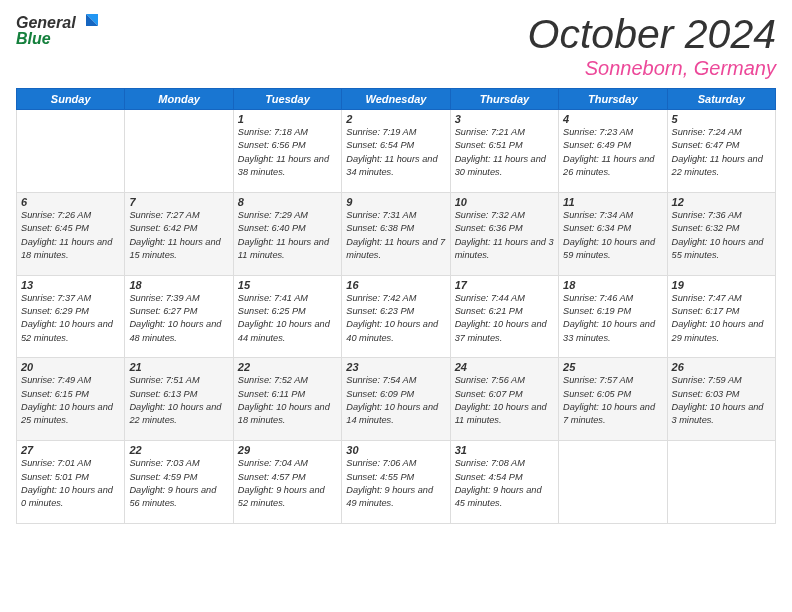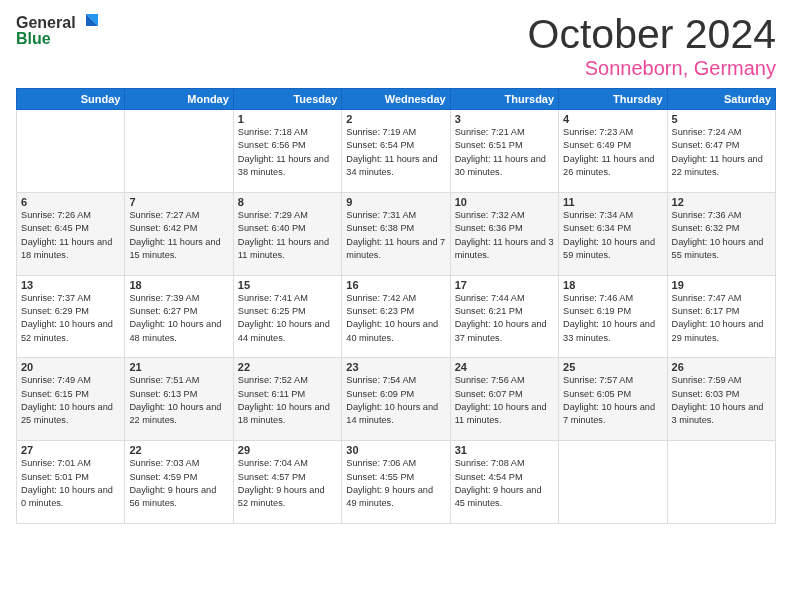--- a/index.html
+++ b/index.html
@@ -10,20 +10,21 @@
       height: 612px;
       overflow: hidden;
     }
     .page {
       width: 792px;
       height: 532px;
       background: #fff;
       padding: 12px 16px 8px 16px;
       display: flex;
       flex-direction: column;
+      font-style: italic;
     }
     .header {
       display: flex;
       justify-content: space-between;
       align-items: flex-start;
       margin-bottom: 8px;
     }
     .logo {
       display: flex;
       align-items: center;
@@ -58,21 +59,21 @@
       border-collapse: collapse;
       width: 100%;
       table-layout: fixed;
     }
     .calendar th {
       background: #1976D2;
       color: #fff;
       font-size: 11px;
       font-weight: bold;
       padding: 4px 4px;
-      text-align: right;
+      text-align: center;
       border: 1px solid #1565C0;
     }
     .calendar td {
       vertical-align: top;
       border: 1px solid #ddd;
       padding: 3px 4px;
       font-size: 9.2px;
       color: #333;
       background: #fff;
       height: 80px;

